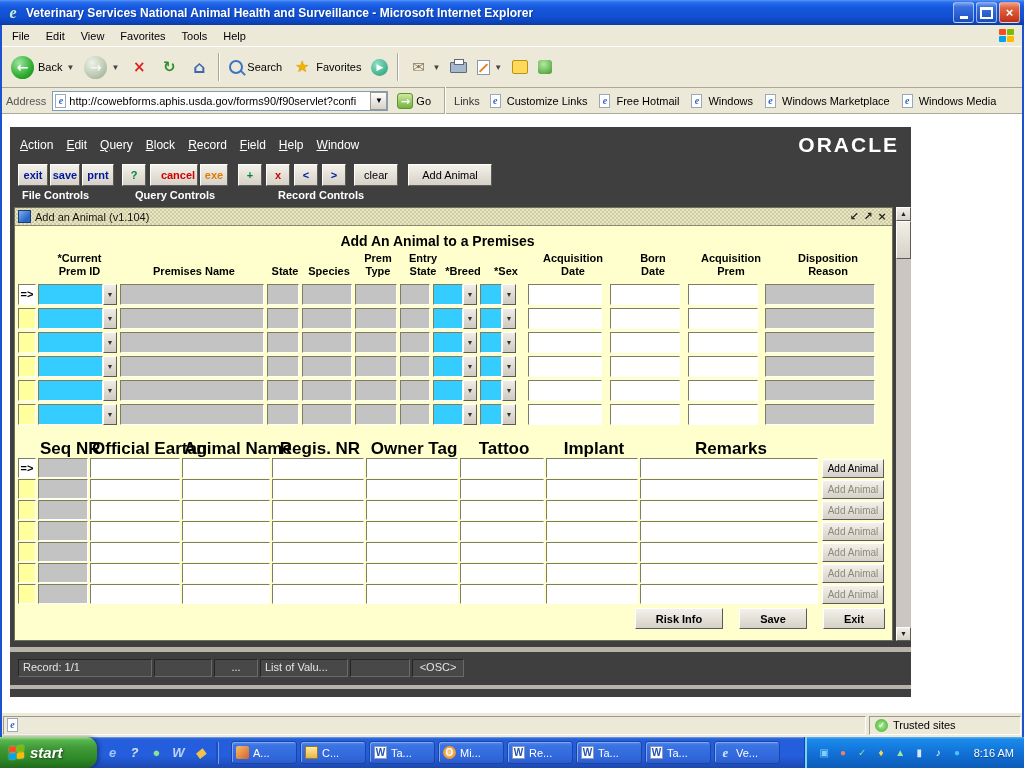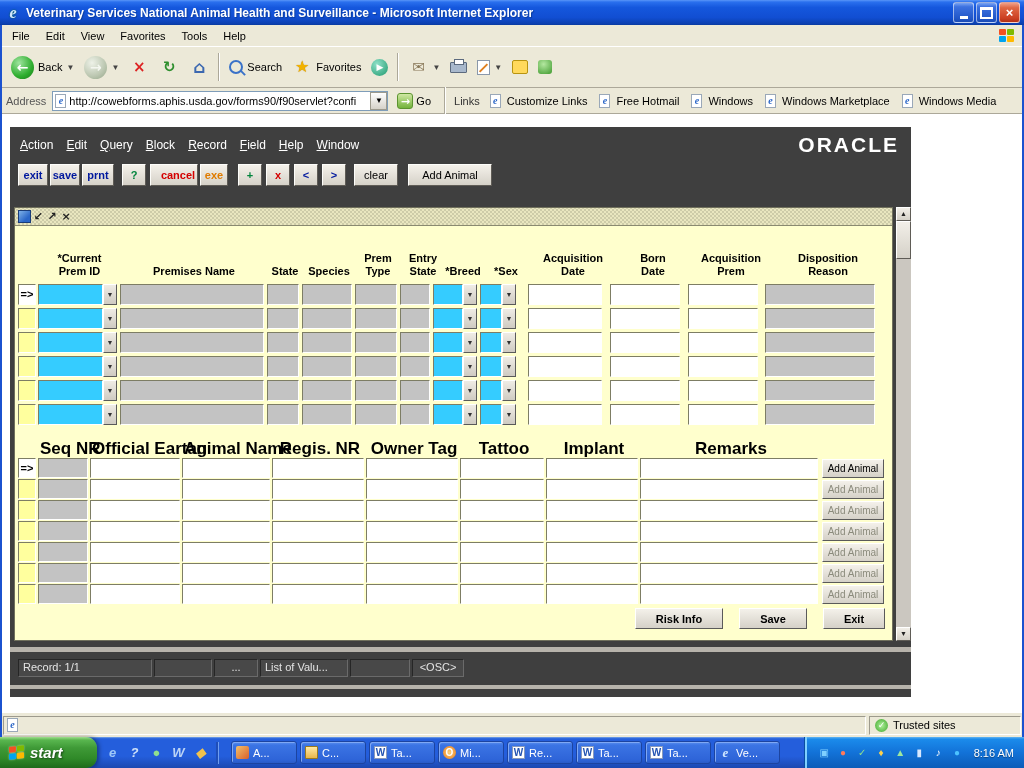--- a/index.html
+++ b/index.html
@@ -342,29 +342,36 @@
           <button class="obtn" style="width: 48px; margin-left: 4px; color: rgb(212, 0, 0); font-weight: bold; padding-left: 8px;">cancel</button>
           <button class="obtn" style="width: 28px; margin-left: 2px; color: rgb(224, 124, 0); font-weight: bold;">exe</button>
           <button class="obtn" style="width: 24px; margin-left: 10px; color: rgb(0, 132, 60); font-weight: bold;">+</button>
           <button class="obtn" style="width: 24px; margin-left: 4px; color: rgb(212, 0, 0); font-weight: bold;">x</button>
           <button class="obtn" style="width: 24px; margin-left: 4px; color: rgb(0, 24, 158); font-weight: bold;">&lt;</button>
           <button class="obtn" style="width: 24px; margin-left: 4px; color: rgb(0, 24, 158); font-weight: bold;">&gt;</button>
           <button class="obtn" style="width: 44px; margin-left: 8px; color: rgb(0, 0, 0); font-weight: normal;">clear</button>
           <button class="obtn" style="width: 84px; margin-left: 10px; color: rgb(0, 0, 0); font-weight: normal;">Add Animal</button>
         </div>
 
+      <div class="ogroups">
+        <span style="left:4px">File Controls</span>
+        <span style="left:117px">Query Controls</span>
+        <span style="left:260px">Record Controls</span>
+      </div>
 
       <div class="owin">
         <div class="owin-titlebar">
           <span class="owin-icon"></span>
+          <span class="owin-title">Add an Animal (v1.104)</span>
           <span class="owin-ctl">↙</span>
           <span class="owin-ctl">↗</span>
           <span class="owin-ctl">×</span>
         </div>
         <div class="owin-content">
+          <div class="form-heading">Add An Animal to a Premises</div>
           <div class="prem-headers">
               <div class="hdr-spacer"></div>
               <div class="hdr2" style="width: 79px; margin-left: 2px;">
                 <div>*Current</div>
                 <div>Prem ID</div>
               </div>
               <div class="hdr2" style="width: 144px; margin-left: 3px;">
                 <div></div>
                 <div>Premises Name</div>
               </div>

